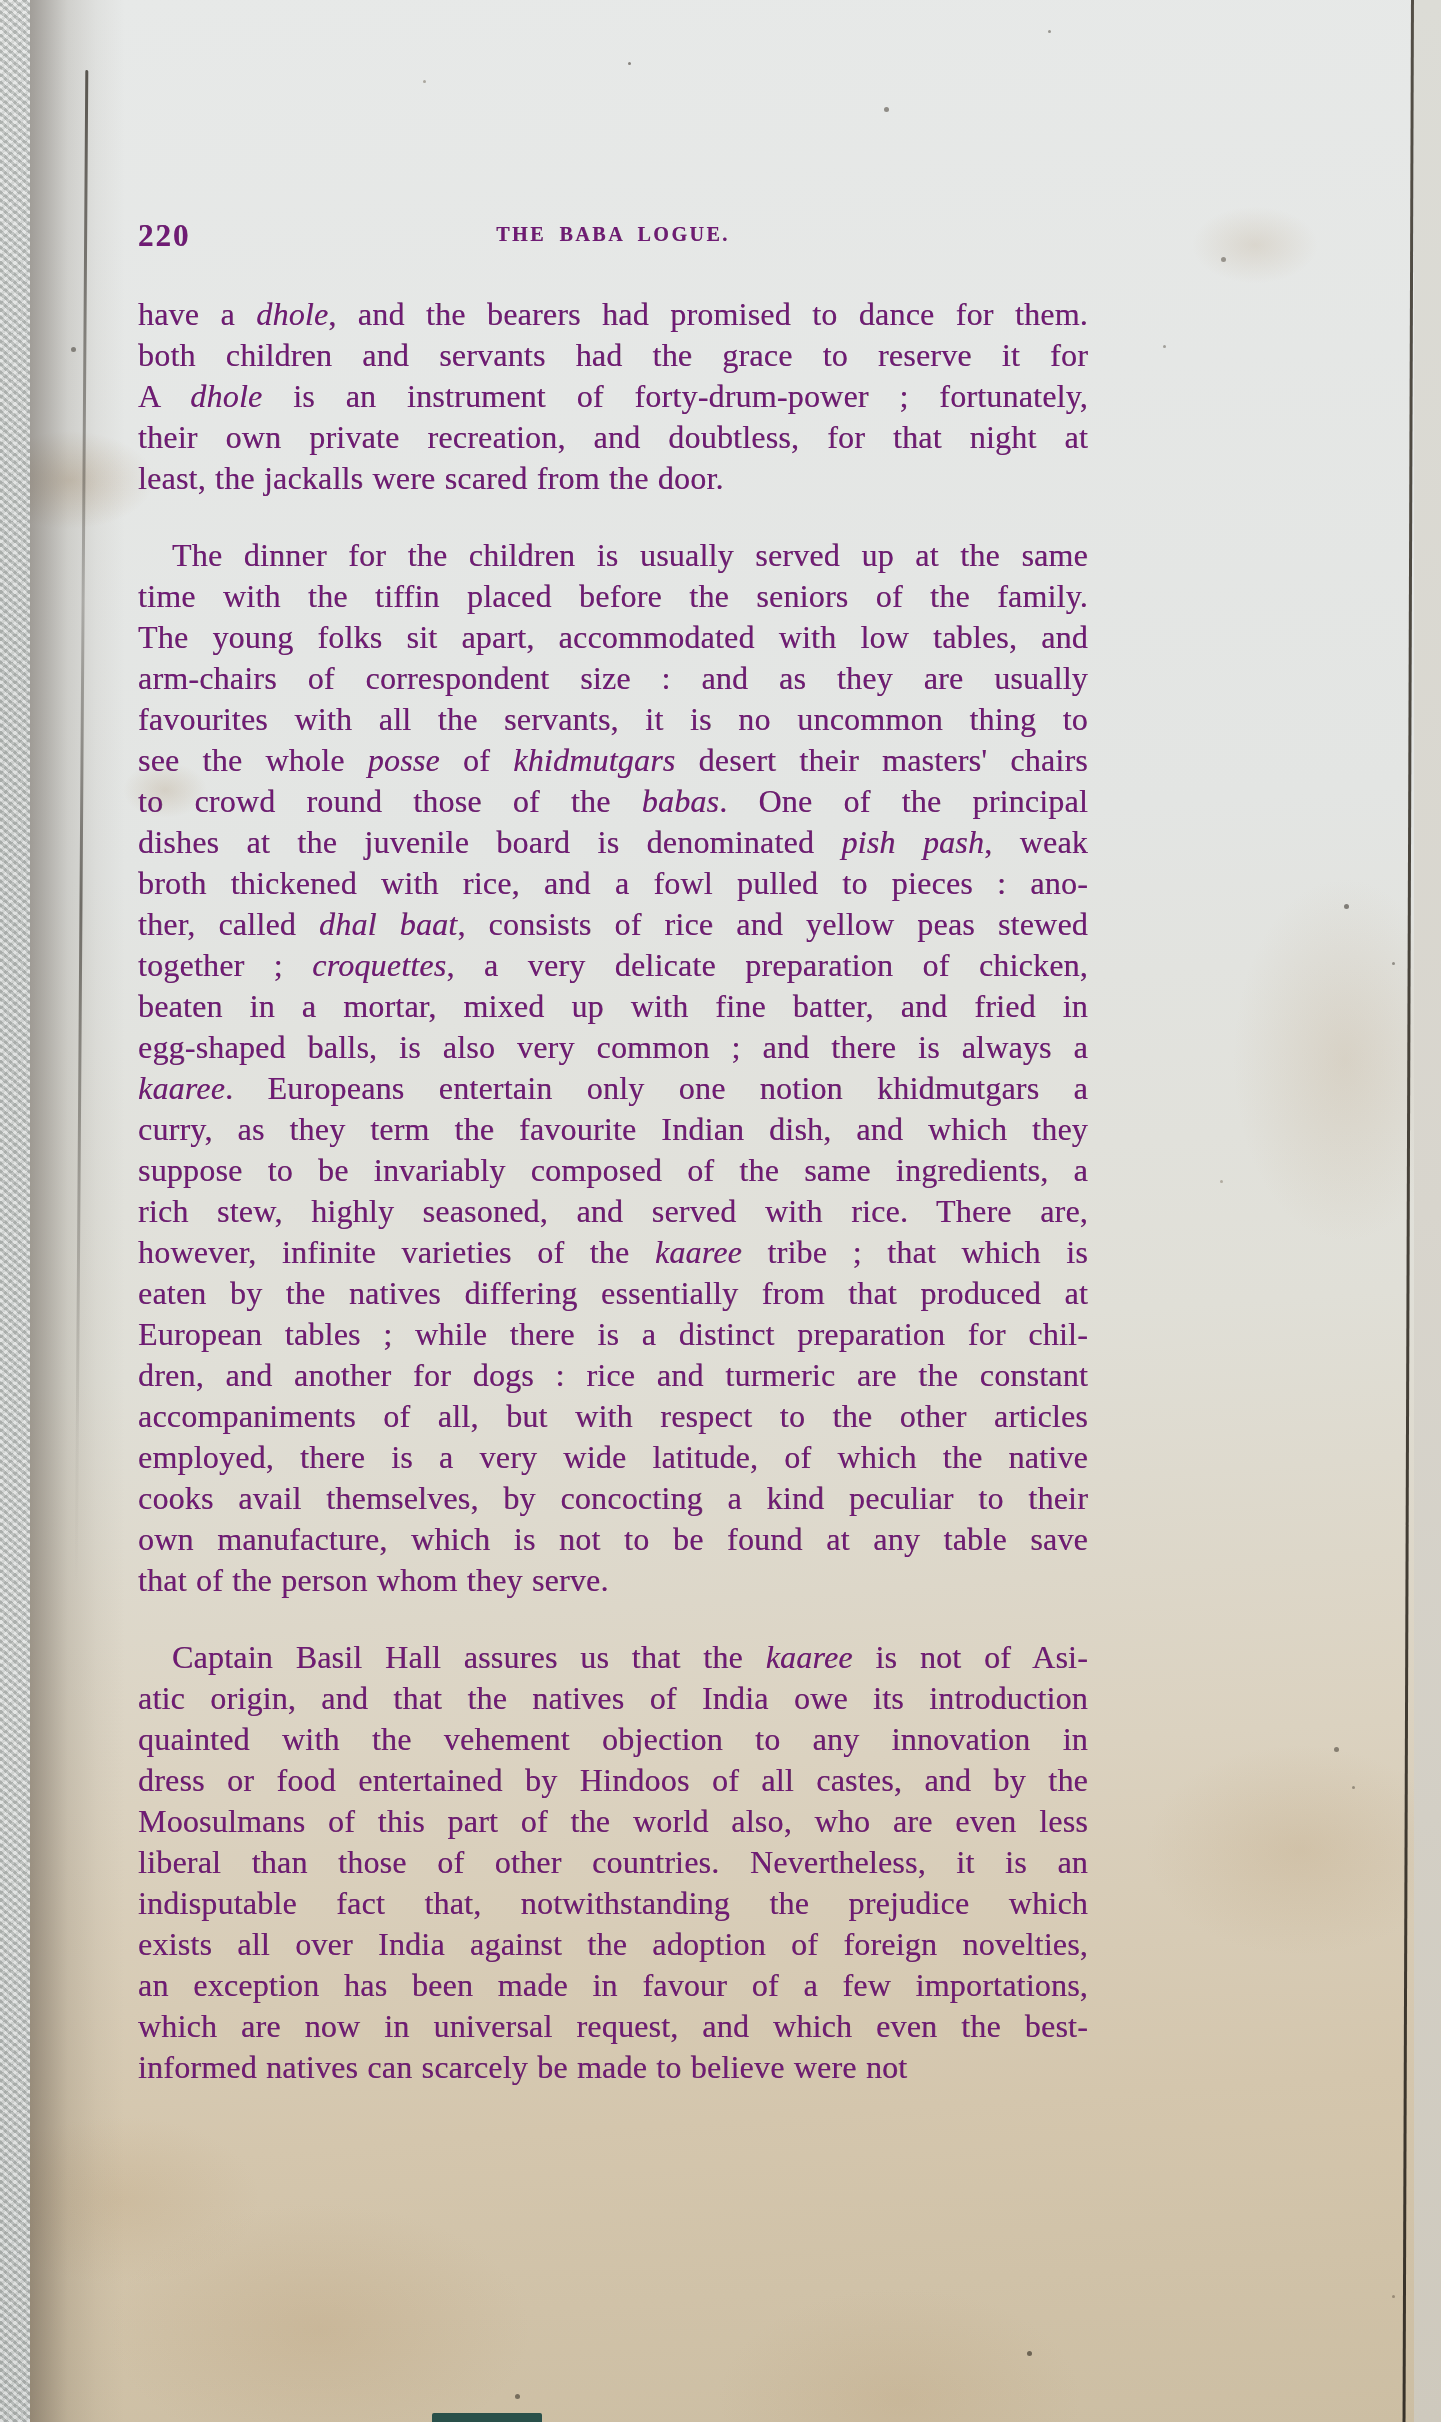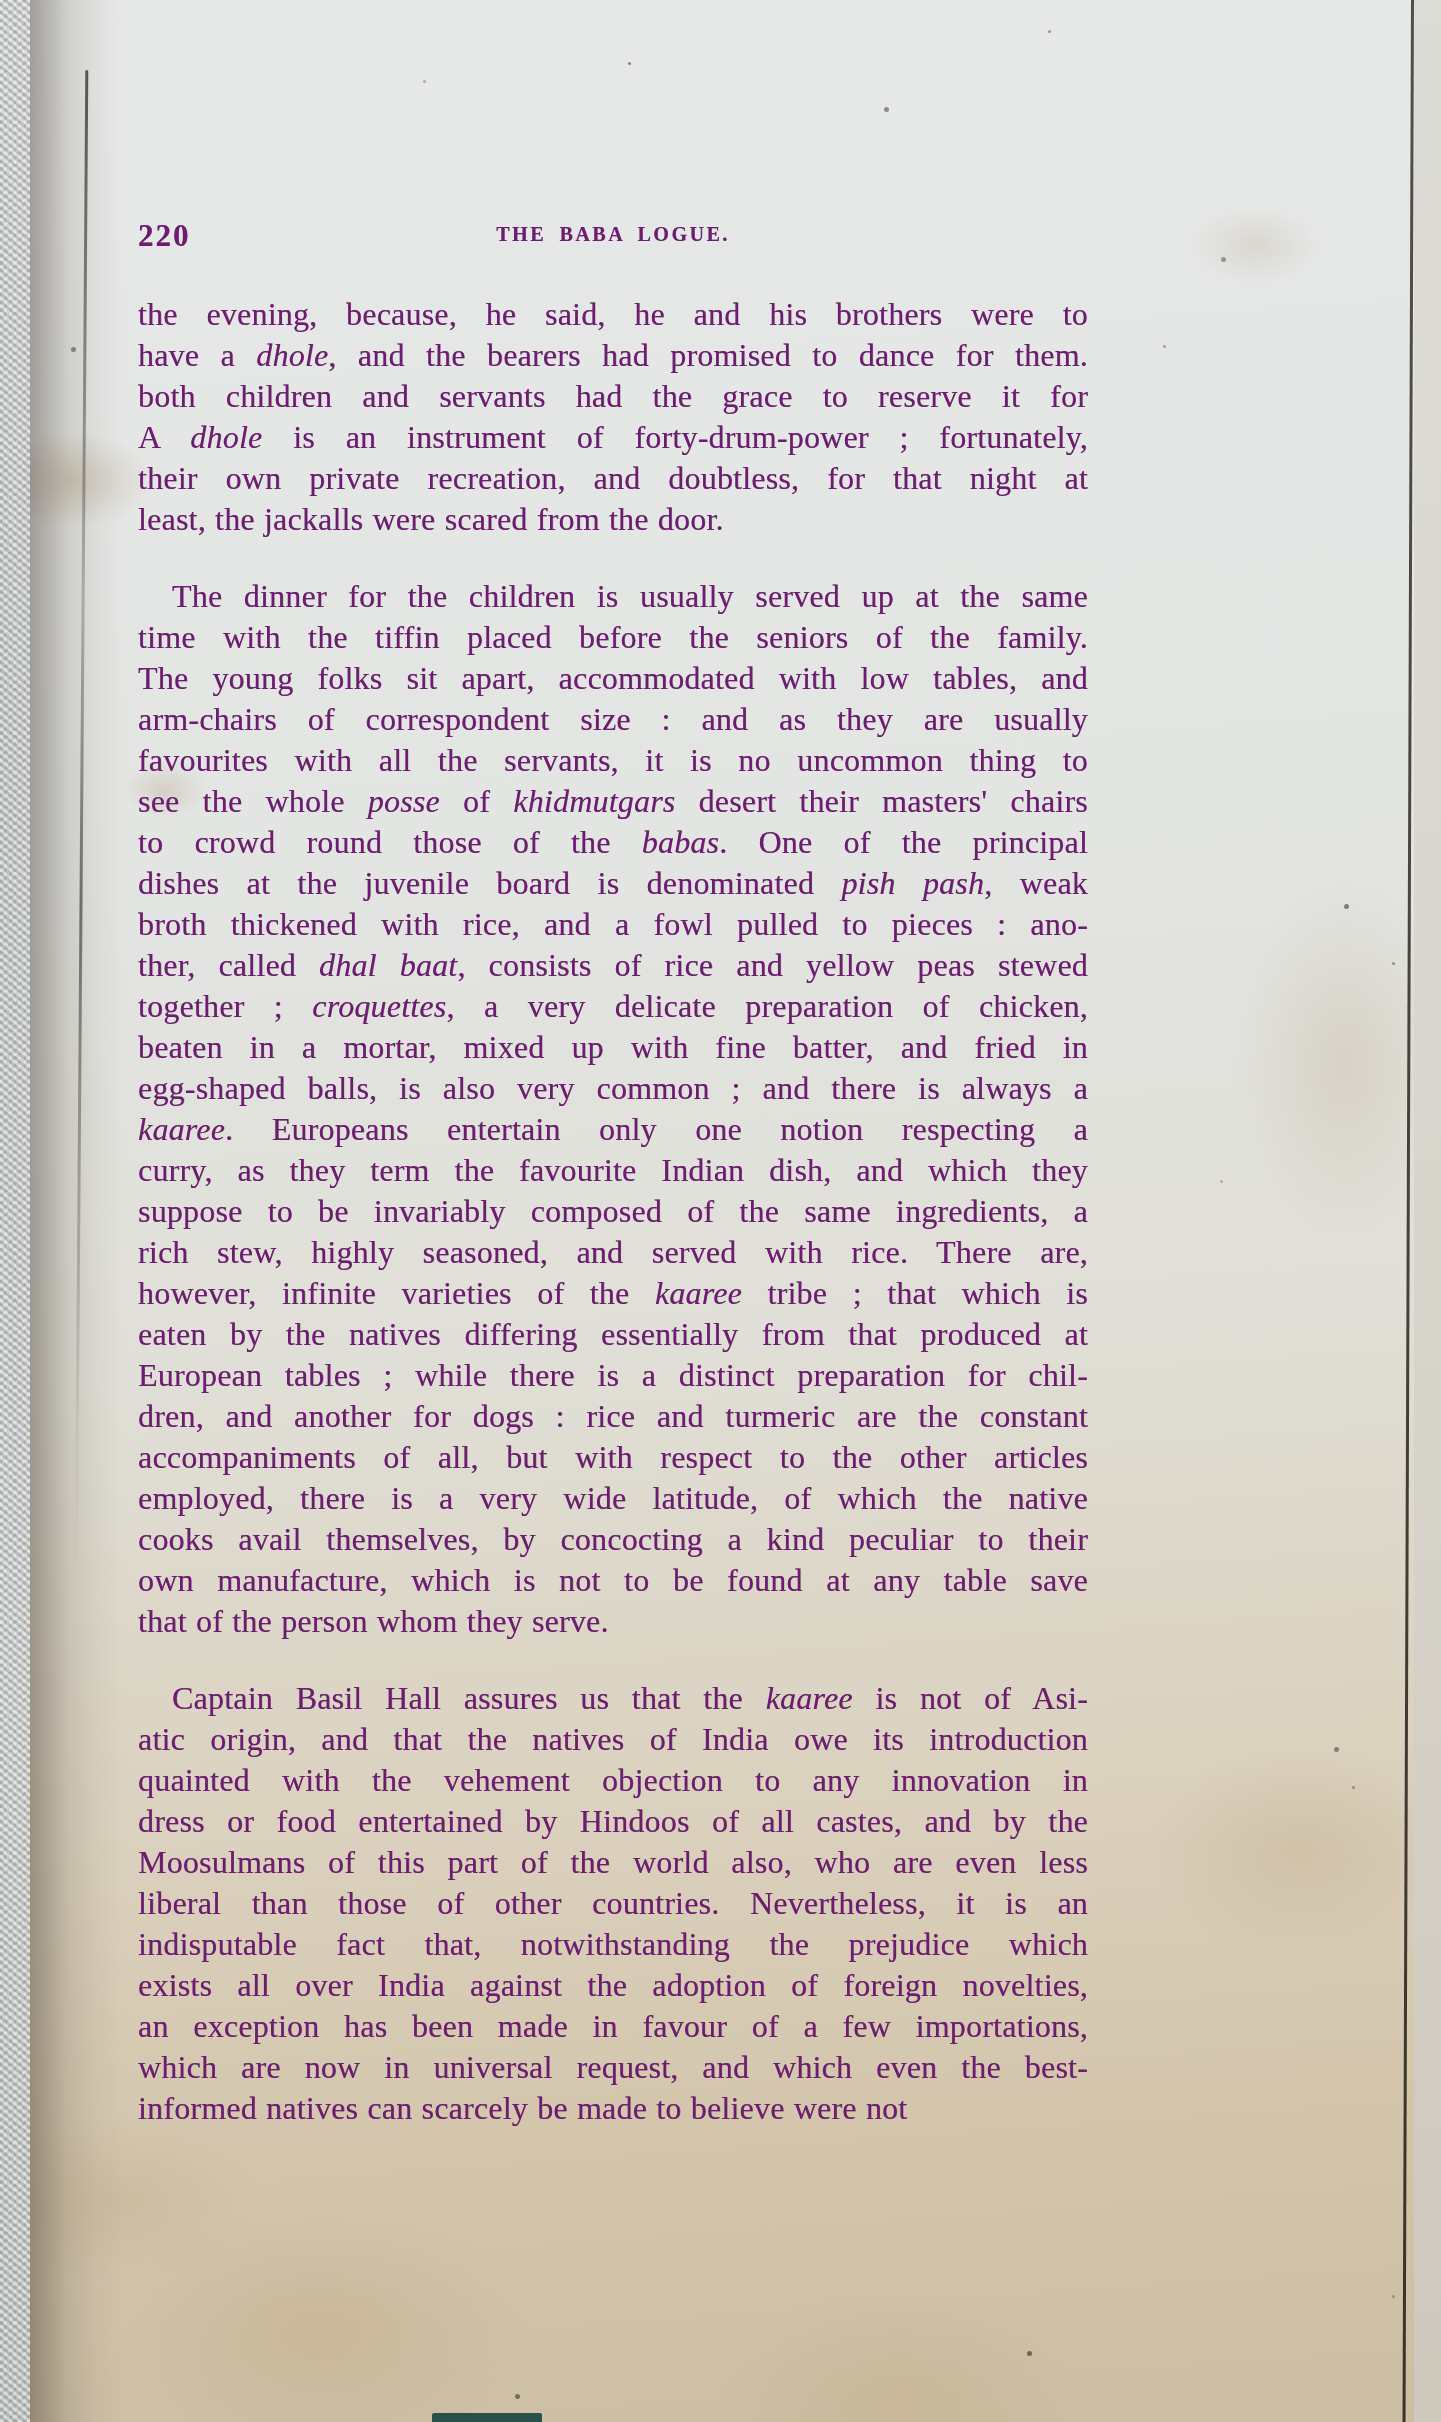--- a/index.html
+++ b/index.html
@@ -125,42 +125,41 @@
   <div class="speck"></div>
   <div class="teal-mark"></div>
 
   <div class="content">
     <div class="running-head">
       <span class="page-number">220</span>
       <span class="running-title">THE BABA LOGUE.</span>
     </div>
     <div class="page-body" id="page-body">
         <div class="para">
-          <div class="line"><span>the evening, because, he said, he and his brothers were to</span></div>
           <div class="line"><span>have a </span><i>dhole</i><span>, and the bearers had promised to dance for them.</span></div>
           <div class="line"><span>both children and servants had the grace to reserve it for</span></div>
           <div class="line"><span>A </span><i>dhole</i><span> is an instrument of forty-drum-power ; fortunately,</span></div>
           <div class="line"><span>their own private recreation, and doubtless, for that night at</span></div>
           <div class="line last"><span>least, the jackalls were scared from the door.</span></div>
         </div>
         <div class="para indent">
           <div class="line"><span>The dinner for the children is usually served up at the same</span></div>
           <div class="line"><span>time with the tiffin placed before the seniors of the family.</span></div>
           <div class="line"><span>The young folks sit apart, accommodated with low tables, and</span></div>
           <div class="line"><span>arm-chairs of correspondent size : and as they are usually</span></div>
           <div class="line"><span>favourites with all the servants, it is no uncommon thing to</span></div>
           <div class="line"><span>see the whole </span><i>posse</i><span> of </span><i>khidmutgars</i><span> desert their masters' chairs</span></div>
           <div class="line"><span>to crowd round those of the </span><i>babas</i><span>.  One of the principal</span></div>
           <div class="line"><span>dishes at the juvenile board is denominated </span><i>pish pash</i><span>, weak</span></div>
           <div class="line"><span>broth thickened with rice, and a fowl pulled to pieces : ano-</span></div>
           <div class="line"><span>ther, called </span><i>dhal baat</i><span>, consists of rice and yellow peas stewed</span></div>
           <div class="line"><span>together ; </span><i>croquettes</i><span>, a very delicate preparation of chicken,</span></div>
           <div class="line"><span>beaten in a mortar, mixed up with fine batter, and fried in</span></div>
           <div class="line"><span>egg-shaped balls, is also very common ; and there is always a</span></div>
-          <div class="line"><i>kaaree</i><span>.  Europeans entertain only one notion respecting a</span></div>
+          <div class="line"><i>kaaree</i><span>.  Europeans entertain only one notion khidmutgars a</span></div>
           <div class="line"><span>curry, as they term the favourite Indian dish, and which they</span></div>
           <div class="line"><span>suppose to be invariably composed of the same ingredients, a</span></div>
           <div class="line"><span>rich stew, highly seasoned, and served with rice.  There are,</span></div>
           <div class="line"><span>however, infinite varieties of the </span><i>kaaree</i><span> tribe ; that which is</span></div>
           <div class="line"><span>eaten by the natives differing essentially from that produced at</span></div>
           <div class="line"><span>European tables ; while there is a distinct preparation for chil-</span></div>
           <div class="line"><span>dren, and another for dogs : rice and turmeric are the constant</span></div>
           <div class="line"><span>accompaniments of all, but with respect to the other articles</span></div>
           <div class="line"><span>employed, there is a very wide latitude, of which the native</span></div>
           <div class="line"><span>cooks avail themselves, by concocting a kind peculiar to their</span></div>

